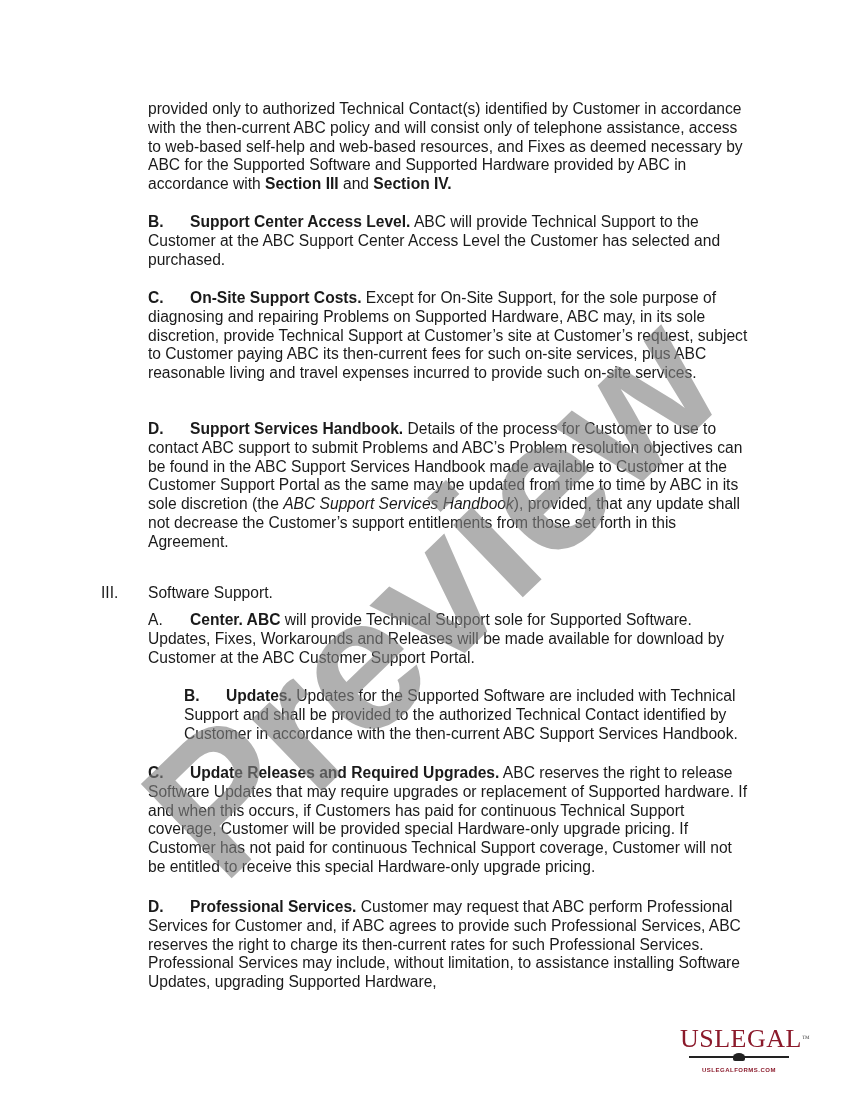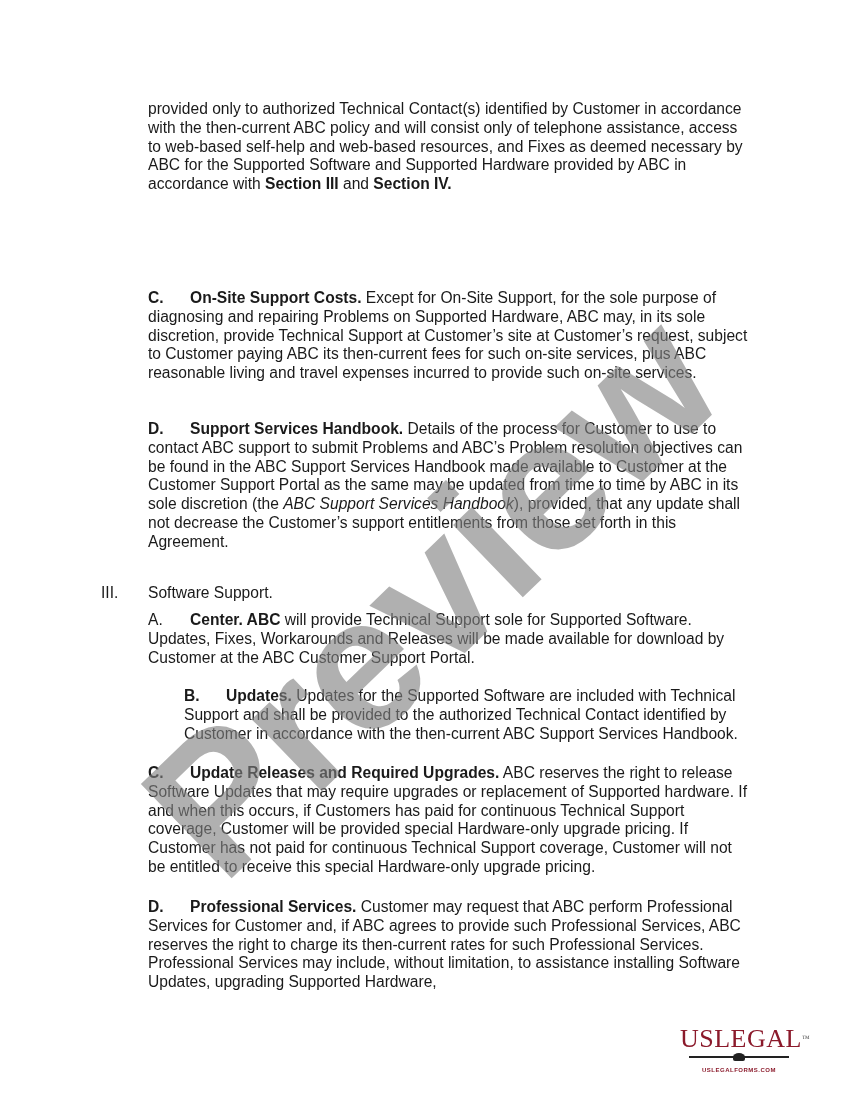--- a/index.html
+++ b/index.html
@@ -30,20 +30,21 @@
   .logo-wing:after { content: ""; position: absolute; left: 44px; top: 0; width: 12px; height: 8px; background: #222; border-radius: 50% 50% 2px 2px; }
   .logo-url { font-family: "Liberation Sans", sans-serif; font-size: 6px; color: #8b1a2b; letter-spacing: 0.5px; font-weight: bold; }
 </style>
 </head>
 <body>
 
 <div class="page">
 
   <p class="para" style="top:100px;"><span>provided only to authorized Technical Contact(s) identified by Customer in accordance with the then-current ABC policy and will consist only of telephone assistance, access to web-based self-help and web-based resources, and Fixes as deemed necessary by ABC for the Supported Software and Supported Hardware provided by ABC in accordance with </span><b>Section III</b><span> and </span><b>Section IV.</b></p>
 
+  <p class="para" style="top:213px;"><span class="lbl">B.</span><b>Support Center Access Level.</b><span> ABC will provide Technical Support to the Customer at the ABC Support Center Access Level the Customer has selected and purchased.</span></p>
 
   <p class="para" style="top:289px;"><span class="lbl">C.</span><b>On-Site Support Costs.</b><span> Except for On-Site Support, for the sole purpose of diagnosing and repairing Problems on Supported Hardware, ABC may, in its sole discretion, provide Technical Support at Customer’s site at Customer’s request, subject to Customer paying ABC its then-current fees for such on-site services, plus ABC reasonable living and travel expenses incurred to provide such on-site services.</span></p>
 
   <p class="para" style="top:420px;"><span class="lbl">D.</span><b>Support Services Handbook.</b><span> Details of the process for Customer to use to contact ABC support to submit Problems and ABC’s Problem resolution objectives can be found in the ABC Support Services Handbook made available to Customer at the Customer Support Portal as the same may be updated from time to time by ABC in its sole discretion (the </span><i>ABC Support Services Handbook</i><span>), provided, that any update shall not decrease the Customer’s support entitlements from those set forth in this Agreement.</span></p>
 
   <div class="sec"><span class="num">III.</span><span>Software Support.</span></div>
 
   <p class="para" style="top:611px;"><span class="lbl plain">A.</span><b>Center. ABC</b><span> will provide Technical Support sole for Supported Software. Updates, Fixes, Workarounds and Releases will be made available for download by Customer at the ABC Customer Support Portal.</span></p>
 
   <p class="para" style="top:687px;margin-left:36px;"><span class="lbl">B.</span><b>Updates.</b><span> Updates for the Supported Software are included with Technical Support and shall be provided to the authorized Technical Contact identified by Customer in accordance with the then-current ABC Support Services Handbook.</span></p>

